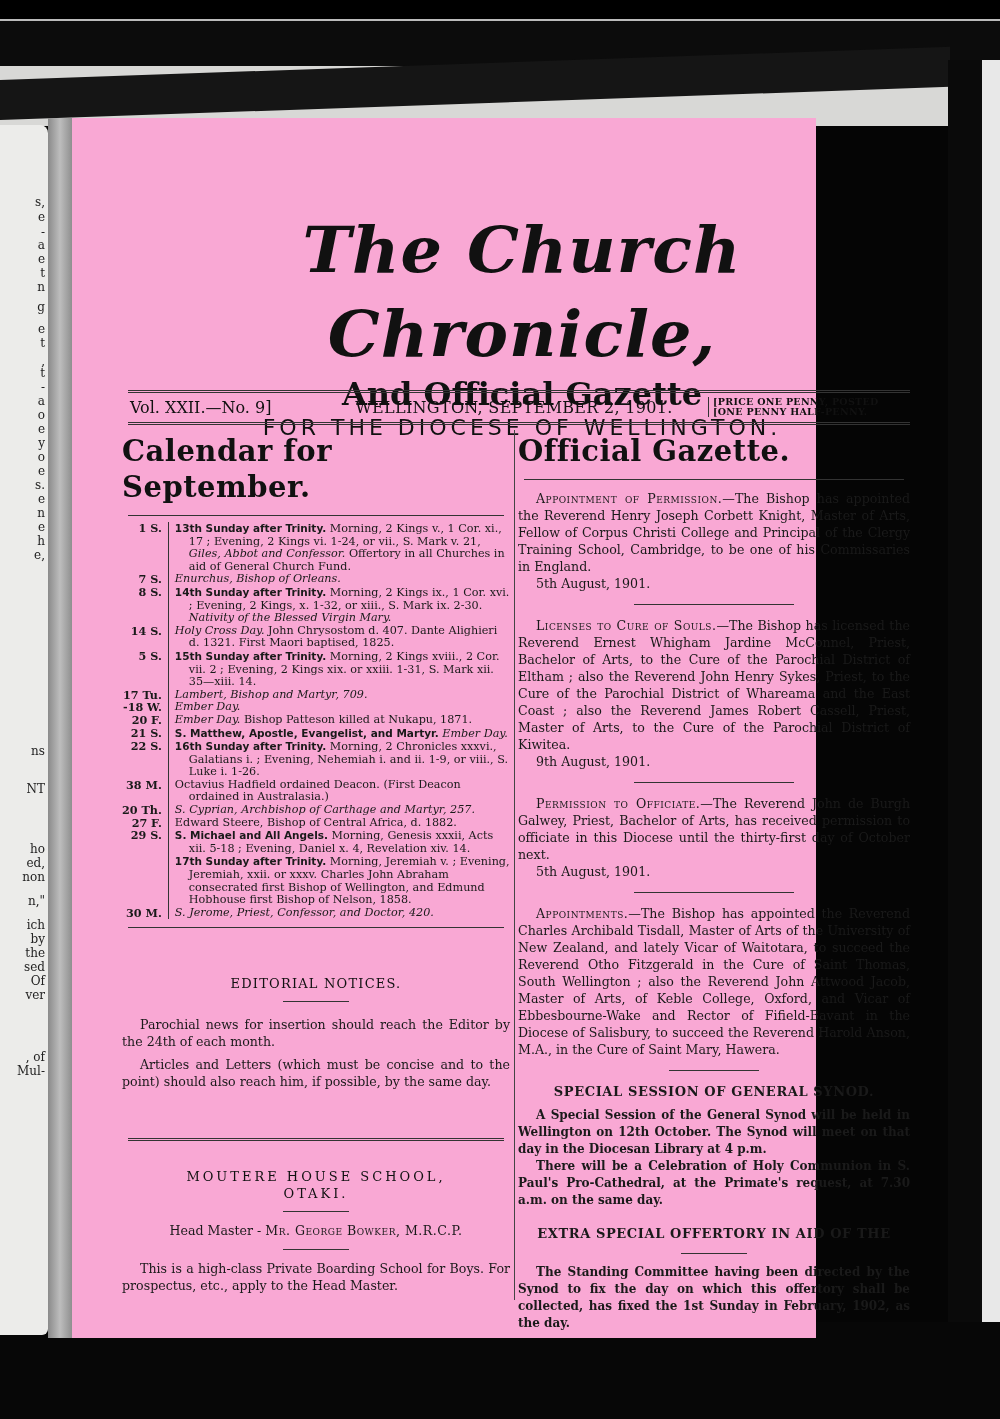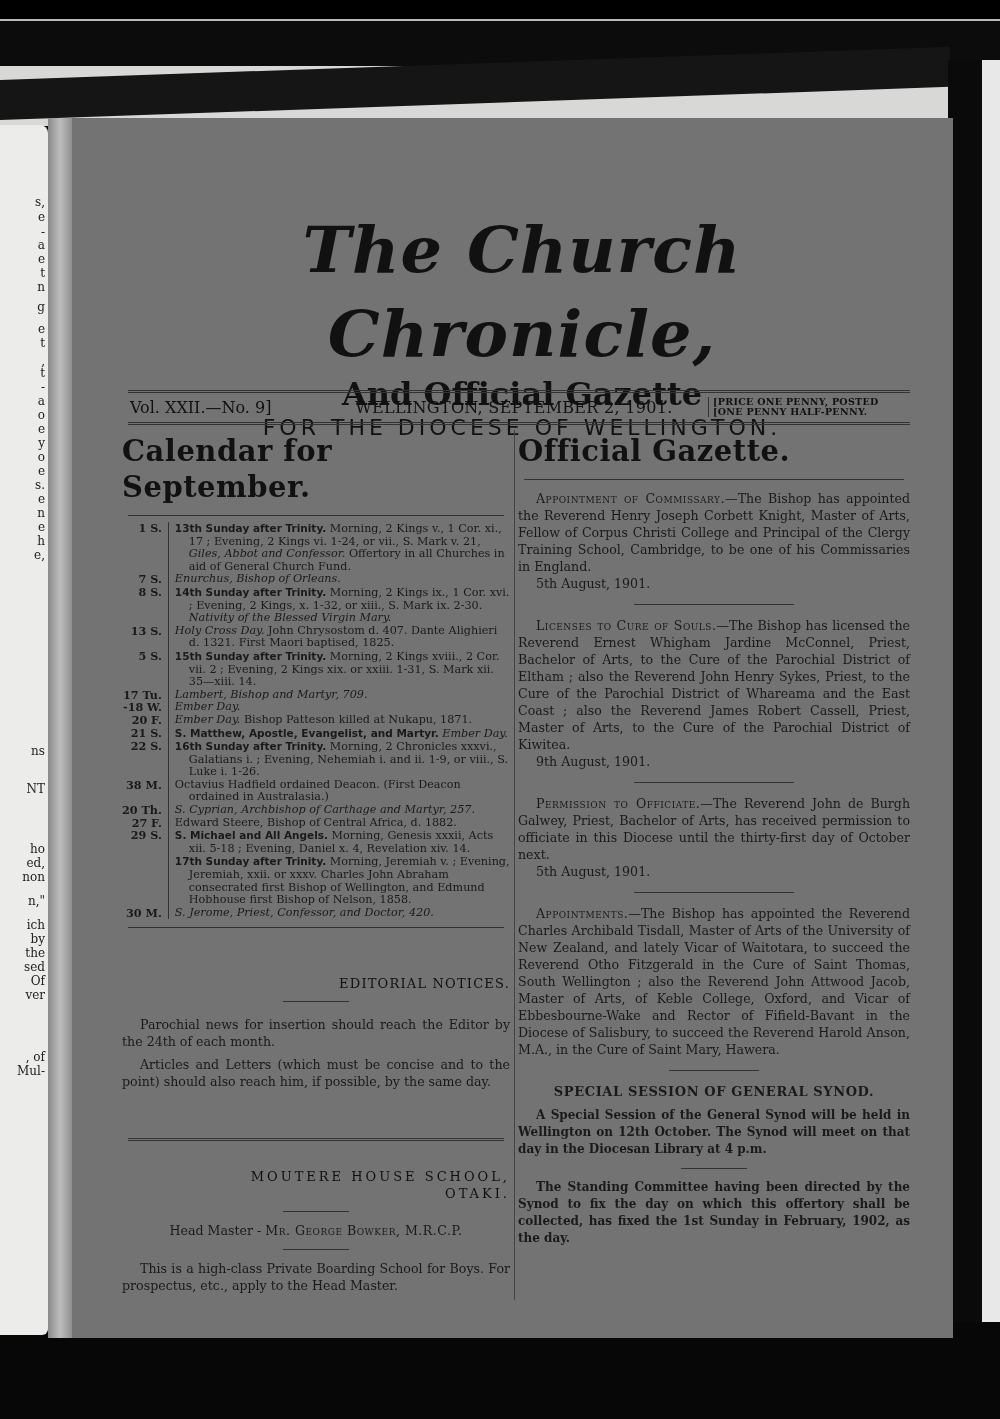--- a/index.html
+++ b/index.html
@@ -15,21 +15,21 @@
   .right-frame { position: absolute; left: 948px; top: 60px; width: 34px; height: 1270px; background: #0a0a0a; }
   .right-strip { position: absolute; left: 982px; top: 60px; width: 18px; height: 1270px; background: #e8e8e8; }
   .film-bottom { position: absolute; left: 0; top: 1322px; width: 1000px; height: 97px; background: #070707; }
 
   
   .left-page { position: absolute; left: 0; top: 125px; width: 48px; height: 1210px; background: #ececea; border-radius: 0 8px 6px 0; overflow: hidden; }
   .left-gutter { position: absolute; left: 48px; top: 118px; width: 24px; height: 1220px; background: linear-gradient(to right, #8a8a8a, #bdbdbd 50%, #8f8f8f); }
   .left-page .frag { position: absolute; right: 3px; font-size: 12px; line-height: 14px; text-align: right; width: 45px; color: #222; white-space: pre; }
 
   
-  .page { position: absolute; left: 72px; top: 118px; width: 881px; height: 1220px; background: #737373; }
+  .page { position: absolute; left: 72px; top: 118px; width: 744px; height: 1220px; background: #f9a8d4; }
 
   .masthead { position: absolute; left: 60px; top: 90px; width: 780px; text-align: center; }
   .title-main { font-family: "DejaVu Serif", serif; font-size: 64px; font-weight: bold; letter-spacing: 1px; font-style: italic; color: #111; line-height: 84px; transform: scaleX(1.02); }
   .subtitle { font-size: 32px; font-weight: bold; line-height: 40px; margin-top: -2px; color: #111; }
   .diocese { font-family: "DejaVu Sans", sans-serif; font-size: 22px; letter-spacing: 4px; line-height: 28px; color: #111; }
 
   .rule-double { position: absolute; left: 56px; width: 782px; border-top: 3px double #333; }
   .issue-line { position: absolute; left: 58px; top: 276px; width: 780px; height: 26px; display: flex; align-items: center; font-size: 16px; color: #111; }
   .issue-vol { width: 190px; font-weight: normal; }
   .issue-place { width: 388px; text-align: center; letter-spacing: 0.3px; }
@@ -44,21 +44,21 @@
   .head-rule { border-top: 1px solid #333; margin: 10px 6px 6px; }
 
   .cal-table { width: 100%; border-collapse: collapse; font-size: 11.2px; line-height: 12.6px; }
   .cal-table td { vertical-align: top; padding: 0; }
   .cal-date { width: 44px; text-align: right; padding-right: 6px !important; font-weight: bold; white-space: nowrap; border-right: 1px solid #333; }
   .cal-desc { padding-left: 6px !important; text-indent: -0px; }
   .cal-desc .b { font-weight: bold; font-family: "DejaVu Sans", sans-serif; font-size: 10.5px; }
   .cal-desc .i { font-style: italic; }
   .cal-desc .hang { display: block; padding-left: 14px; text-indent: -14px; }
 
-  .sub-head { font-size: 13px; letter-spacing: 1.2px; text-align: right; color: #111; }
+  .sub-head { font-size: 13px; letter-spacing: 1.2px; text-align: center; color: #111; }
   .short-rule { width: 66px; border-top: 1.5px solid #333; margin: 10px auto; }
   .mid-rule { width: 160px; border-top: 1px solid #333; margin: 12px auto; }
   .para { font-size: 12.6px; line-height: 17px; text-align: justify; color: #1a1a1a; }
   .para.indent { text-indent: 18px; }
   .para .sc { font-variant: small-caps; letter-spacing: .5px; }
   .date-line { font-size: 12.6px; line-height: 17px; padding-left: 18px; }
 
   .bold-head { font-size: 13px; font-weight: bold; text-align: center; letter-spacing: .6px; line-height: 18px; }
 </style>
 </head>
@@ -154,21 +154,21 @@
               <span class="hang"><span class="i">Enurchus, Bishop of Orleans.</span></span>
             </td>
           </tr>
           <tr>
             <td class="cal-date">8 S.</td>
             <td class="cal-desc">
               <span class="hang"><span class="b">14th Sunday after Trinity.</span> Morning, 2 Kings ix., 1 Cor. xvi. ; Evening, 2 Kings, x. 1-32, or xiii., S. Mark ix. 2-30. <span class="i">Nativity of the Blessed Virgin Mary.</span></span>
             </td>
           </tr>
           <tr>
-            <td class="cal-date">13 S.</td>
+            <td class="cal-date">14 S.</td>
             <td class="cal-desc">
               <span class="hang"><span class="i">Holy Cross Day.</span> John Chrysostom d. 407. Dante Alighieri d. 1321. First Maori baptised, 1825.</span>
             </td>
           </tr>
           <tr>
             <td class="cal-date">5 S.</td>
             <td class="cal-desc">
               <span class="hang"><span class="b">15th Sunday after Trinity.</span> Morning, 2 Kings xviii., 2 Cor. vii. 2 ; Evening, 2 Kings xix. or xxiii. 1-31, S. Mark xii. 35—xiii. 14.</span>
             </td>
           </tr>
@@ -258,32 +258,34 @@
       <span>Head Master  -  </span><span class="sc" style="font-variant:small-caps">Mr. George Bowker, M.R.C.P.</span>
     </div>
     <div class="short-rule"></div>
     <div class="para indent">This is a high-class Private Boarding School for Boys. For prospectus, etc., apply to the Head Master.</div>
   </div>
 
   <div class="col-right">
     <div class="section-head">Official Gazette.</div>
     <div class="head-rule" style="margin-bottom:10px"></div>
     <div id="notices">
-        <div class="para indent"><span class="sc">Appointment of Commissary.</span>—The Bishop has appointed the Reverend Henry Joseph Corbett Knight, Master of Arts, Fellow of Corpus Christi College and Principal of the Clergy Training School, Cambridge, to be one of his Commissaries in England.</div>
+        <div class="para indent"><span class="sc">Appointment of Permission.</span>—The Bishop has appointed the Reverend Henry Joseph Corbett Knight, Master of Arts, Fellow of Corpus Christi College and Principal of the Clergy Training School, Cambridge, to be one of his Commissaries in England.</div>
         <div class="date-line">5th August, 1901.</div>
         <div class="mid-rule"></div>
         <div class="para indent"><span class="sc">Licenses to Cure of Souls.</span>—The Bishop has licensed the Reverend Ernest Whigham Jardine McConnel, Priest, Bachelor of Arts, to the Cure of the Parochial District of Eltham ; also the Reverend John Henry Sykes, Priest, to the Cure of the Parochial District of Whareama and the East Coast ; also the Reverend James Robert Cassell, Priest, Master of Arts, to the Cure of the Parochial District of Kiwitea.</div>
         <div class="date-line">9th August, 1901.</div>
         <div class="mid-rule"></div>
         <div class="para indent"><span class="sc">Permission to Officiate.</span>—The Reverend John de Burgh Galwey, Priest, Bachelor of Arts, has received permission to officiate in this Diocese until the thirty-first day of October next.</div>
         <div class="date-line">5th August, 1901.</div>
         <div class="mid-rule"></div>
         <div class="para indent"><span class="sc">Appointments.</span>—The Bishop has appointed the Reverend Charles Archibald Tisdall, Master of Arts of the University of New Zealand, and lately Vicar of Waitotara, to succeed the Reverend Otho Fitzgerald in the Cure of Saint Thomas, South Wellington ; also the Reverend John Attwood Jacob, Master of Arts, of Keble College, Oxford, and Vicar of Ebbesbourne-Wake and Rector of Fifield-Bavant in the Diocese of Salisbury, to succeed the Reverend Harold Anson, M.A., in the Cure of Saint Mary, Hawera.</div>
       </div>
 
     <div class="mid-rule" style="width:90px"></div>
     <div class="bold-head" style="margin-top:6px">SPECIAL SESSION OF GENERAL SYNOD.</div>
     <div class="para indent" style="margin-top:6px; font-weight:bold; font-size:12px">A Special Session of the General Synod will be held in Wellington on 12th October. The Synod will meet on that day in the Diocesan Library at 4 p.m.</div>
-
+    <div class="para indent" style="font-weight:bold; font-size:12px">There will be a Celebration of Holy Communion in S. Paul's Pro-Cathedral, at the Primate's request, at 7.30 a.m. on the same day.</div>
+
+    <div class="bold-head" style="margin-top:16px">EXTRA SPECIAL OFFERTORY IN AID OF THE</div>
     <div class="short-rule"></div>
     <div class="para indent" style="font-weight:bold; font-size:12px">The Standing Committee having been directed by the Synod to fix the day on which this offertory shall be collected, has fixed the 1st Sunday in February, 1902, as the day.</div>
   </div>
 </div>
 
 </body></html>

